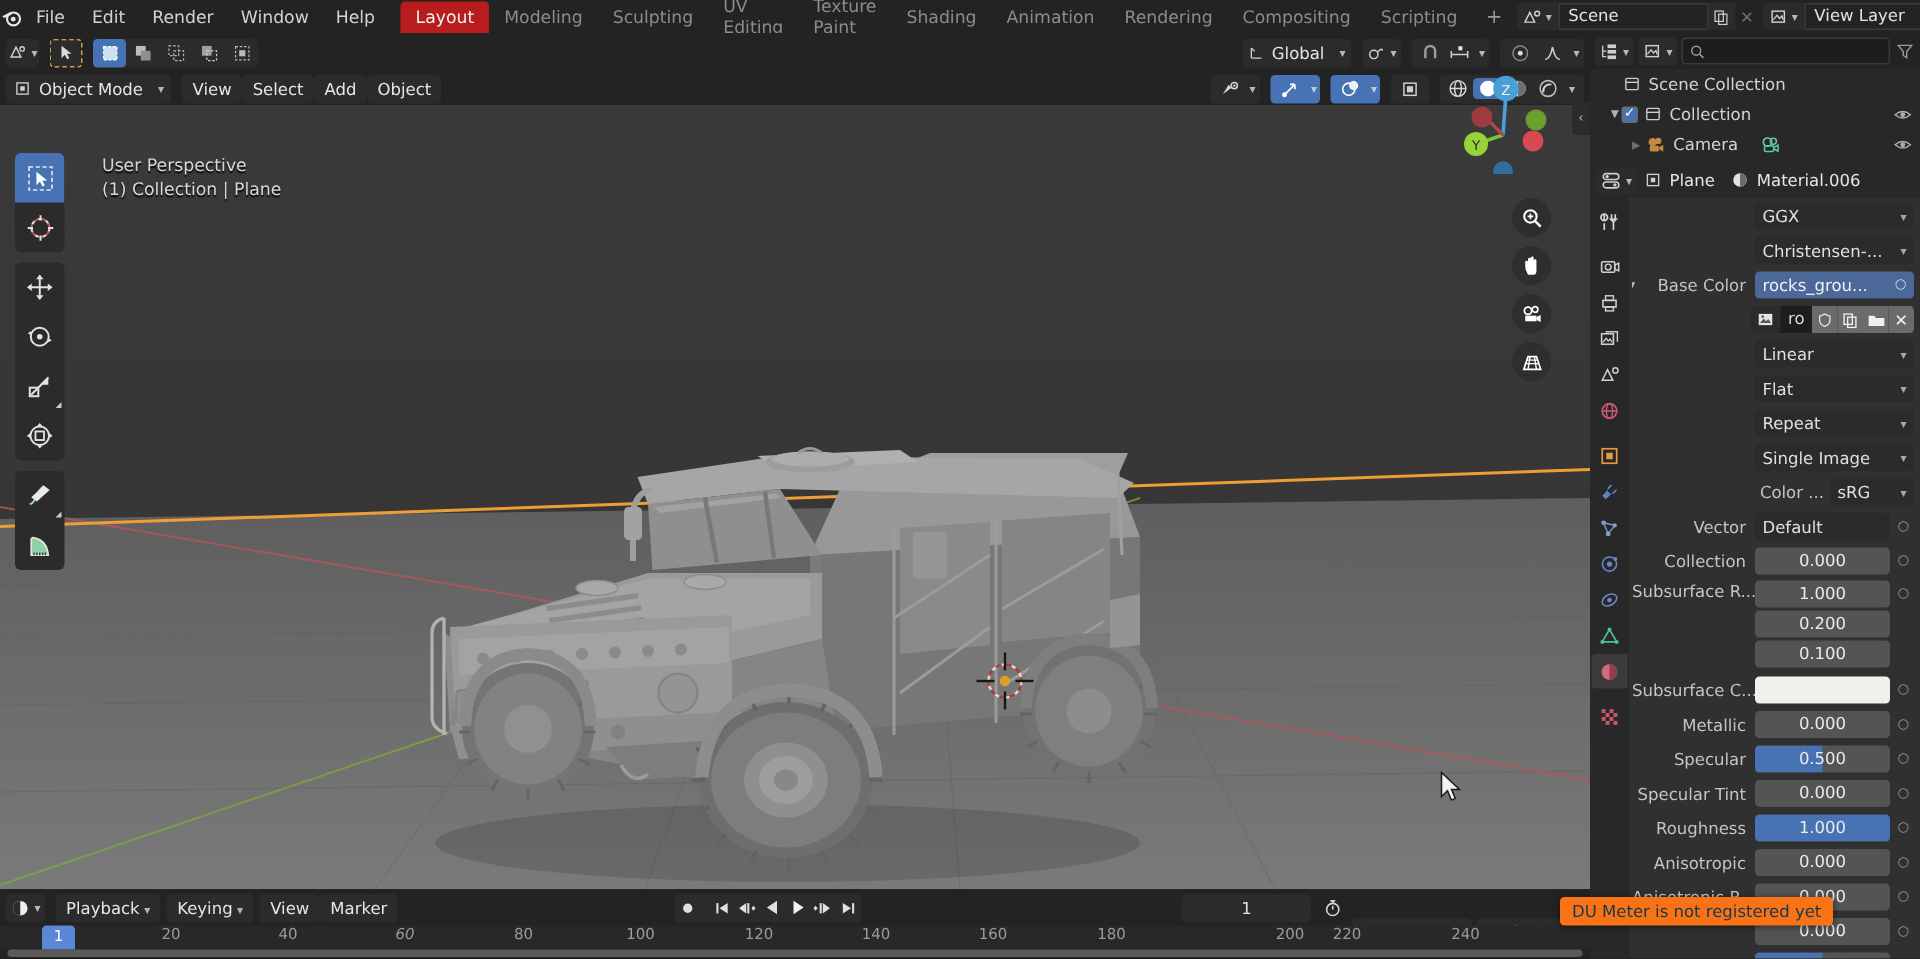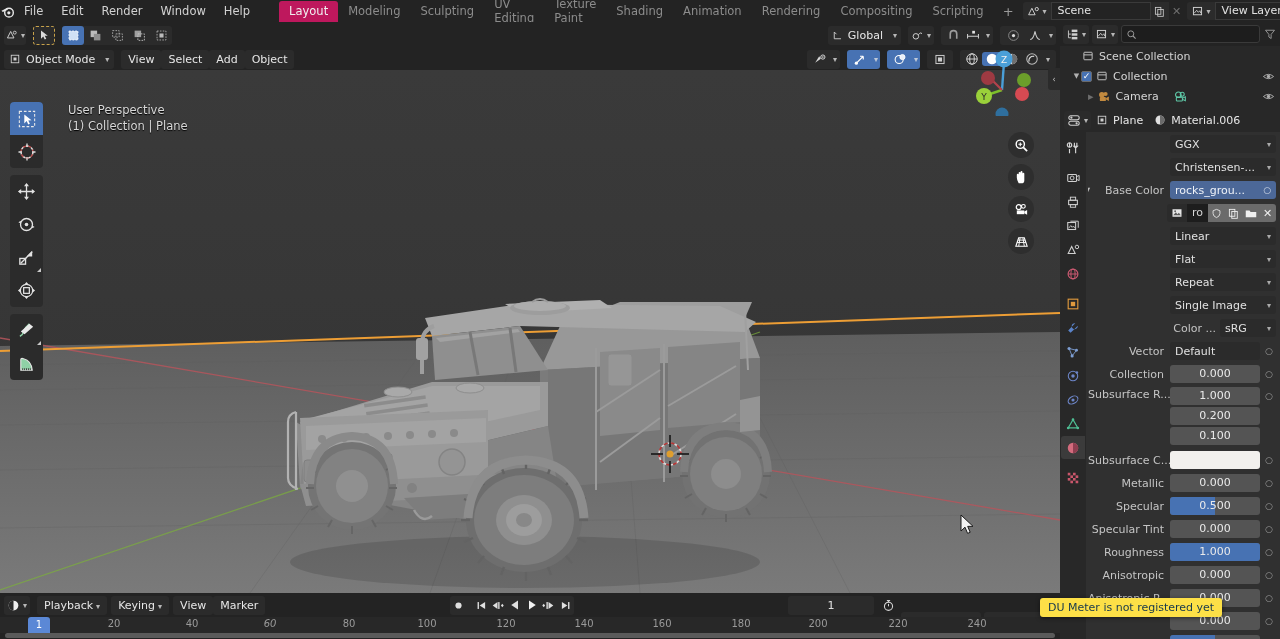--- a/index.html
+++ b/index.html
@@ -10,21 +10,21 @@
   .icn { display:inline-flex; align-items:center; justify-content:center; }
   svg { display:block; }
 
   
   #topbar { position:absolute; left:0; top:0; width:1280px; height:22px; background:#232323;
             display:flex; }
   #blender-logo { width:26px; display:flex; justify-content:center; align-items:center; }
   .menu-item { padding:0 9px; height:22px; line-height:22px; font-size:11.5px; color:#d2d2d2; cursor:pointer;}
   #wstabs { display:flex; align-items:center; margin-left:8px; height:22px; }
   .wstab { padding:3px 10px 4px; font-size:11.5px; color:#8c8c8c; cursor:pointer; border-radius:3px 3px 0 0; }
-  .wstab.active { background:#be185d; color:#f0f0f0;margin-left:12px; }
+  .wstab.active { background:#b91c1c; color:#f0f0f0; }
   .plus { color:#9a9a9a; padding:0 9px; cursor:pointer; font-size:13px; }
   #topright { margin-left:auto; display:flex; align-items:center; gap:2px; padding-right:3px; }
   .id-block { display:flex; align-items:center; height:18px; }
   .id-icon { background:#2b2b2b; border-radius:3px 0 0 3px; height:18px; padding:0 4px; display:flex; align-items:center;}
   .id-name { background:#232323; border:1px solid #3a3a3a; height:18px; line-height:16px; padding:0 6px;
              min-width:100px; font-size:11px; color:#e2e2e2; }
   .id-btn { background:#2b2b2b; height:18px; width:18px; display:flex; align-items:center; justify-content:center; }
   .id-x { color:#6e6e6e; width:16px; text-align:center; }
 
   
@@ -835,21 +835,21 @@
     <div id="tl-ruler">
       <div class="tick" style="left:114px;">20</div>
       <div class="tick" style="left:192px;">40</div>
       <div class="tick" style="left:270px;font-style:italic;">60</div>
       <div class="tick" style="left:349px;">80</div>
       <div class="tick" style="left:427px;">100</div>
       <div class="tick" style="left:506px;">120</div>
       <div class="tick" style="left:584px;">140</div>
       <div class="tick" style="left:662px;">160</div>
       <div class="tick" style="left:741px;">180</div>
-      <div class="tick" style="left:818px;">200</div>
+      <div class="tick" style="left:860px;">200</div>
       <div class="tick" style="left:898px;">220</div>
       <div class="tick" style="left:977px;">240</div>
       <div id="playhead" style="left:28px;width:22px;">1</div>
     </div>
     <div id="tl-scroll">
         <div class="bar"></div>
       </div>
   </div>
 
   <div id="outliner">
@@ -1297,21 +1297,21 @@
           <div class="plabel"></div>
           <div class="pctl">
             <div class="pvalue"><span class="fill" style="width:50%"></span><span class="tx">0.000</span></div>
             <span class="pdot">○</span>
           </div>
         </div>
       </div>
     </div>
   </div>
 
-  <div id="tooltip" style="background: #fde047;">DU Meter is not registered yet</div>
+  <div id="tooltip" style="background: #f97316;">DU Meter is not registered yet</div>
 
   <div id="cursor" style="left: 960px; top: 514px;">
     <svg width="16" height="22" viewBox="0 0 16 22">
       <path d="M1 1 L1 17 L5 13.2 L7.6 19.4 L10.2 18.3 L7.7 12.4 L13 12.3 Z" fill="#f2f2f2" stroke="#1a1a1a" stroke-width="1"></path>
     </svg>
   </div>
 
 </div>
 
 </body></html>

